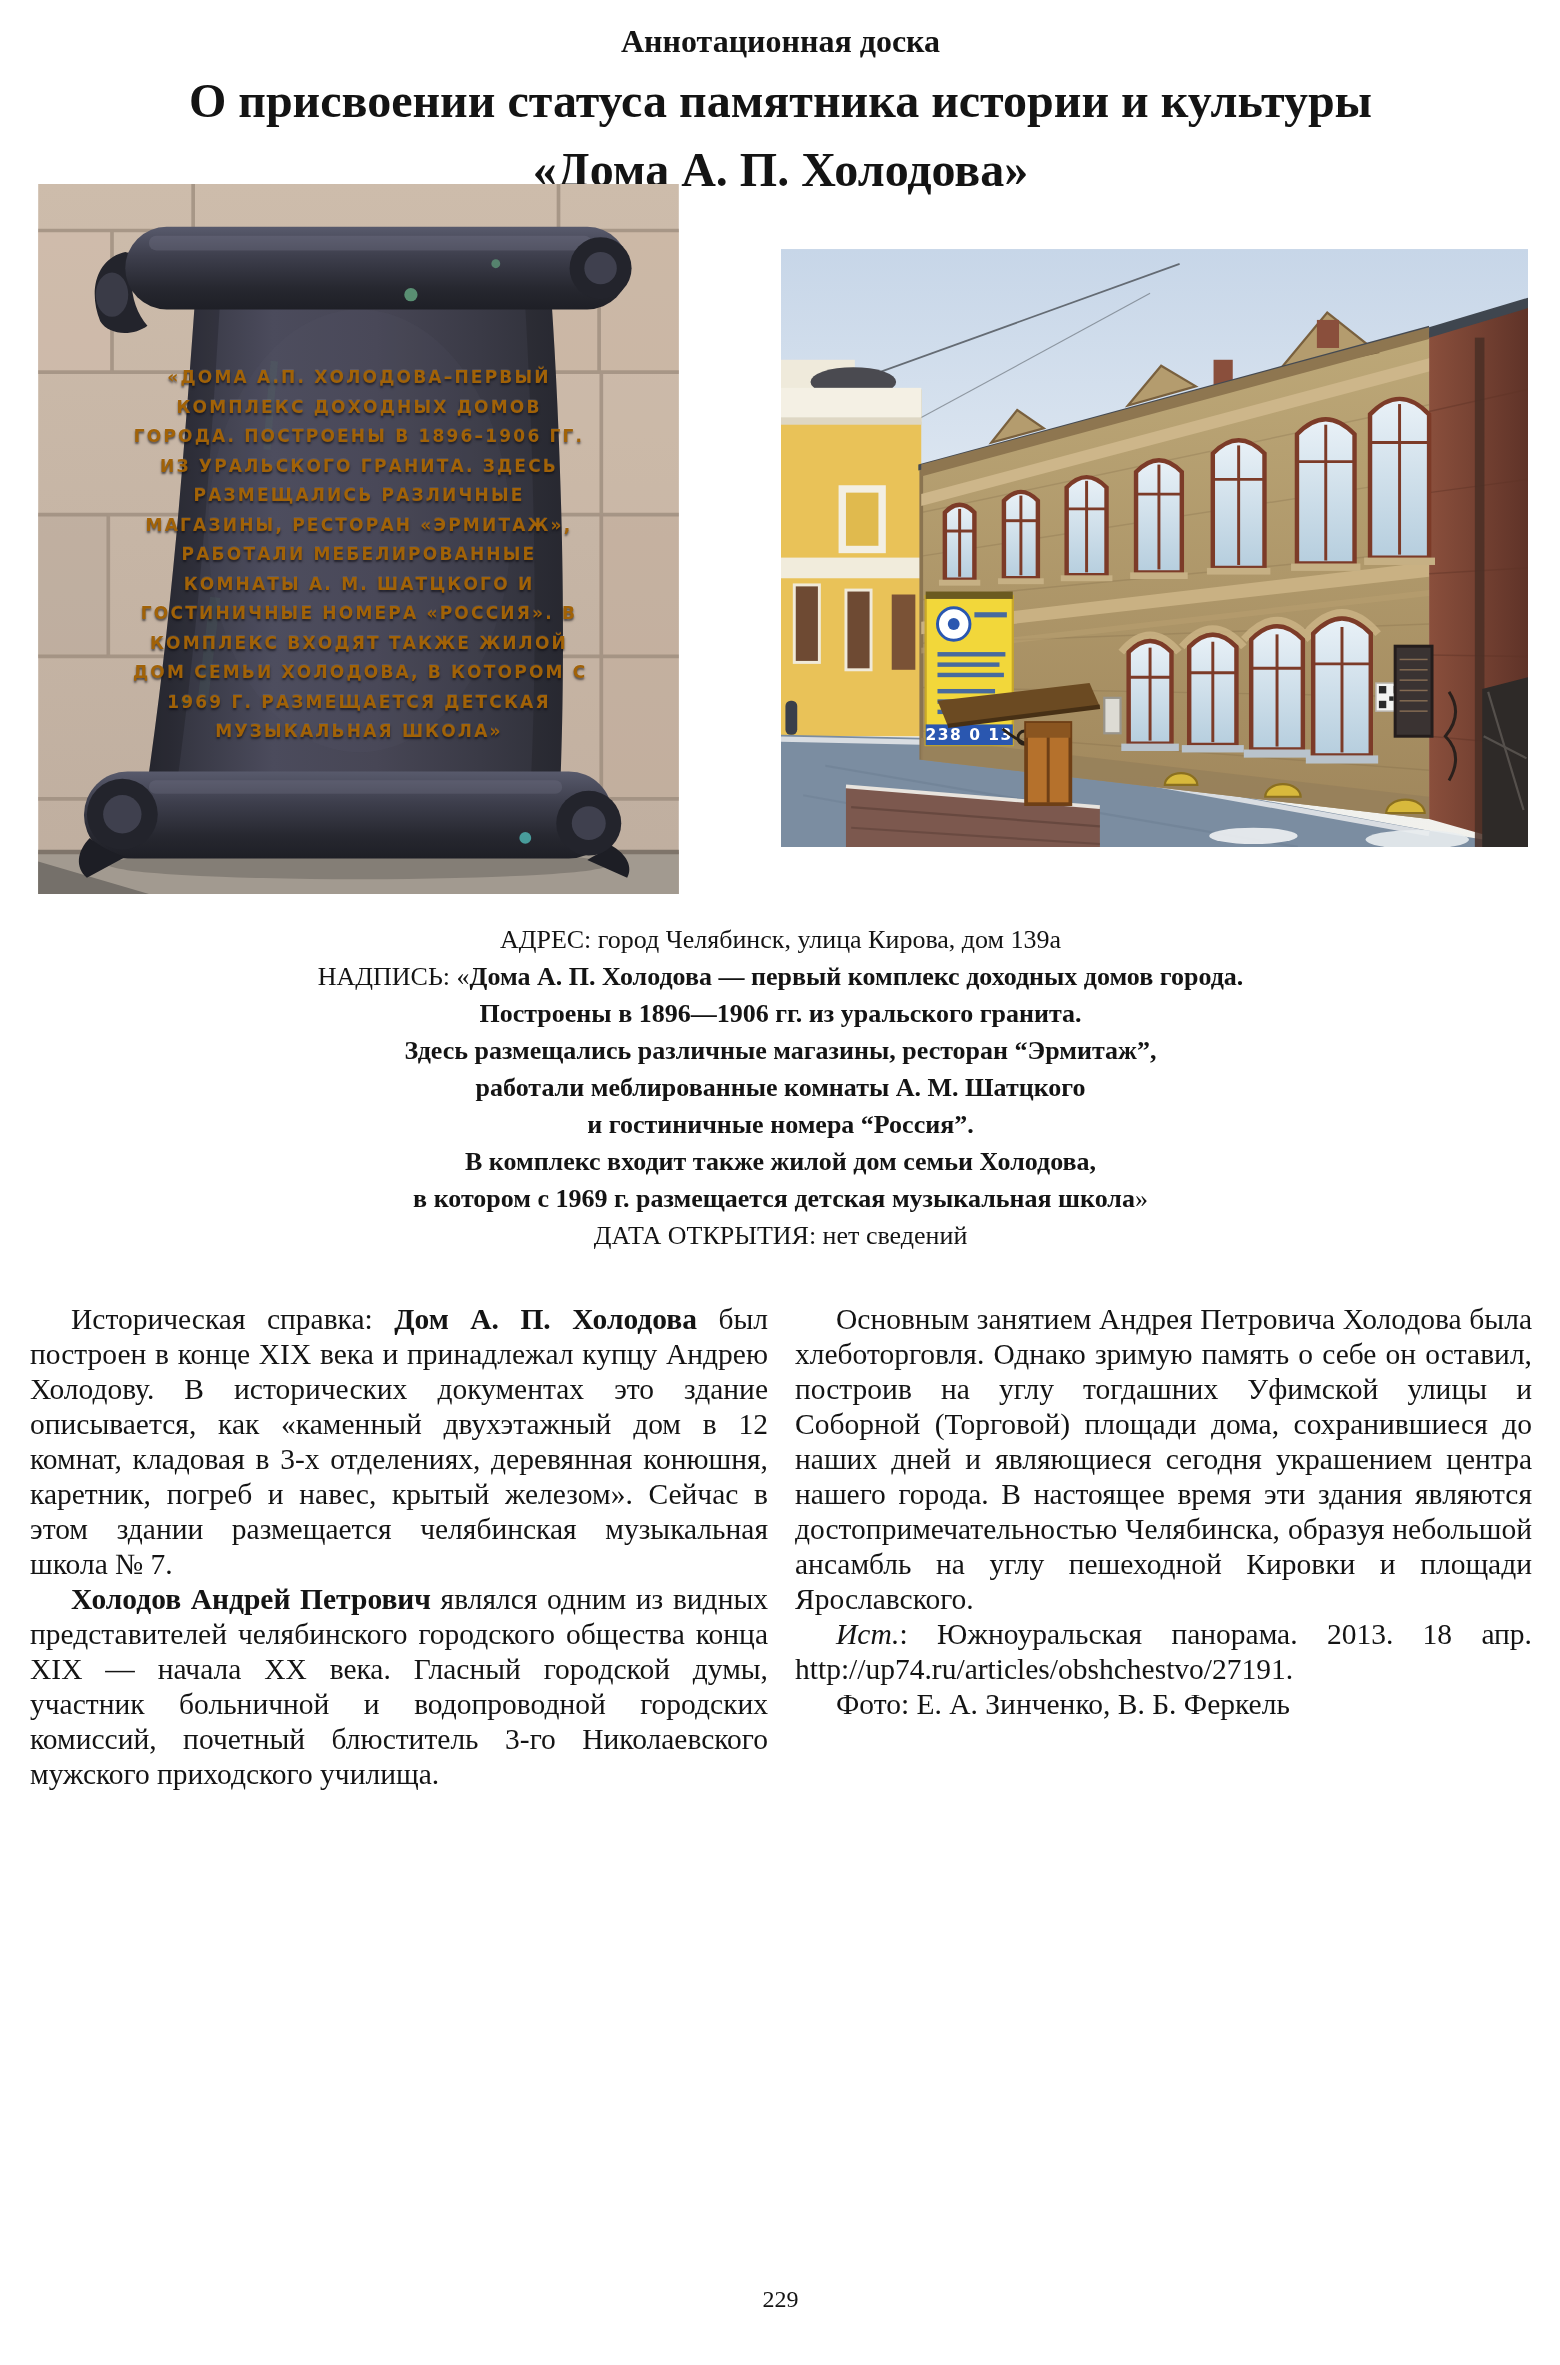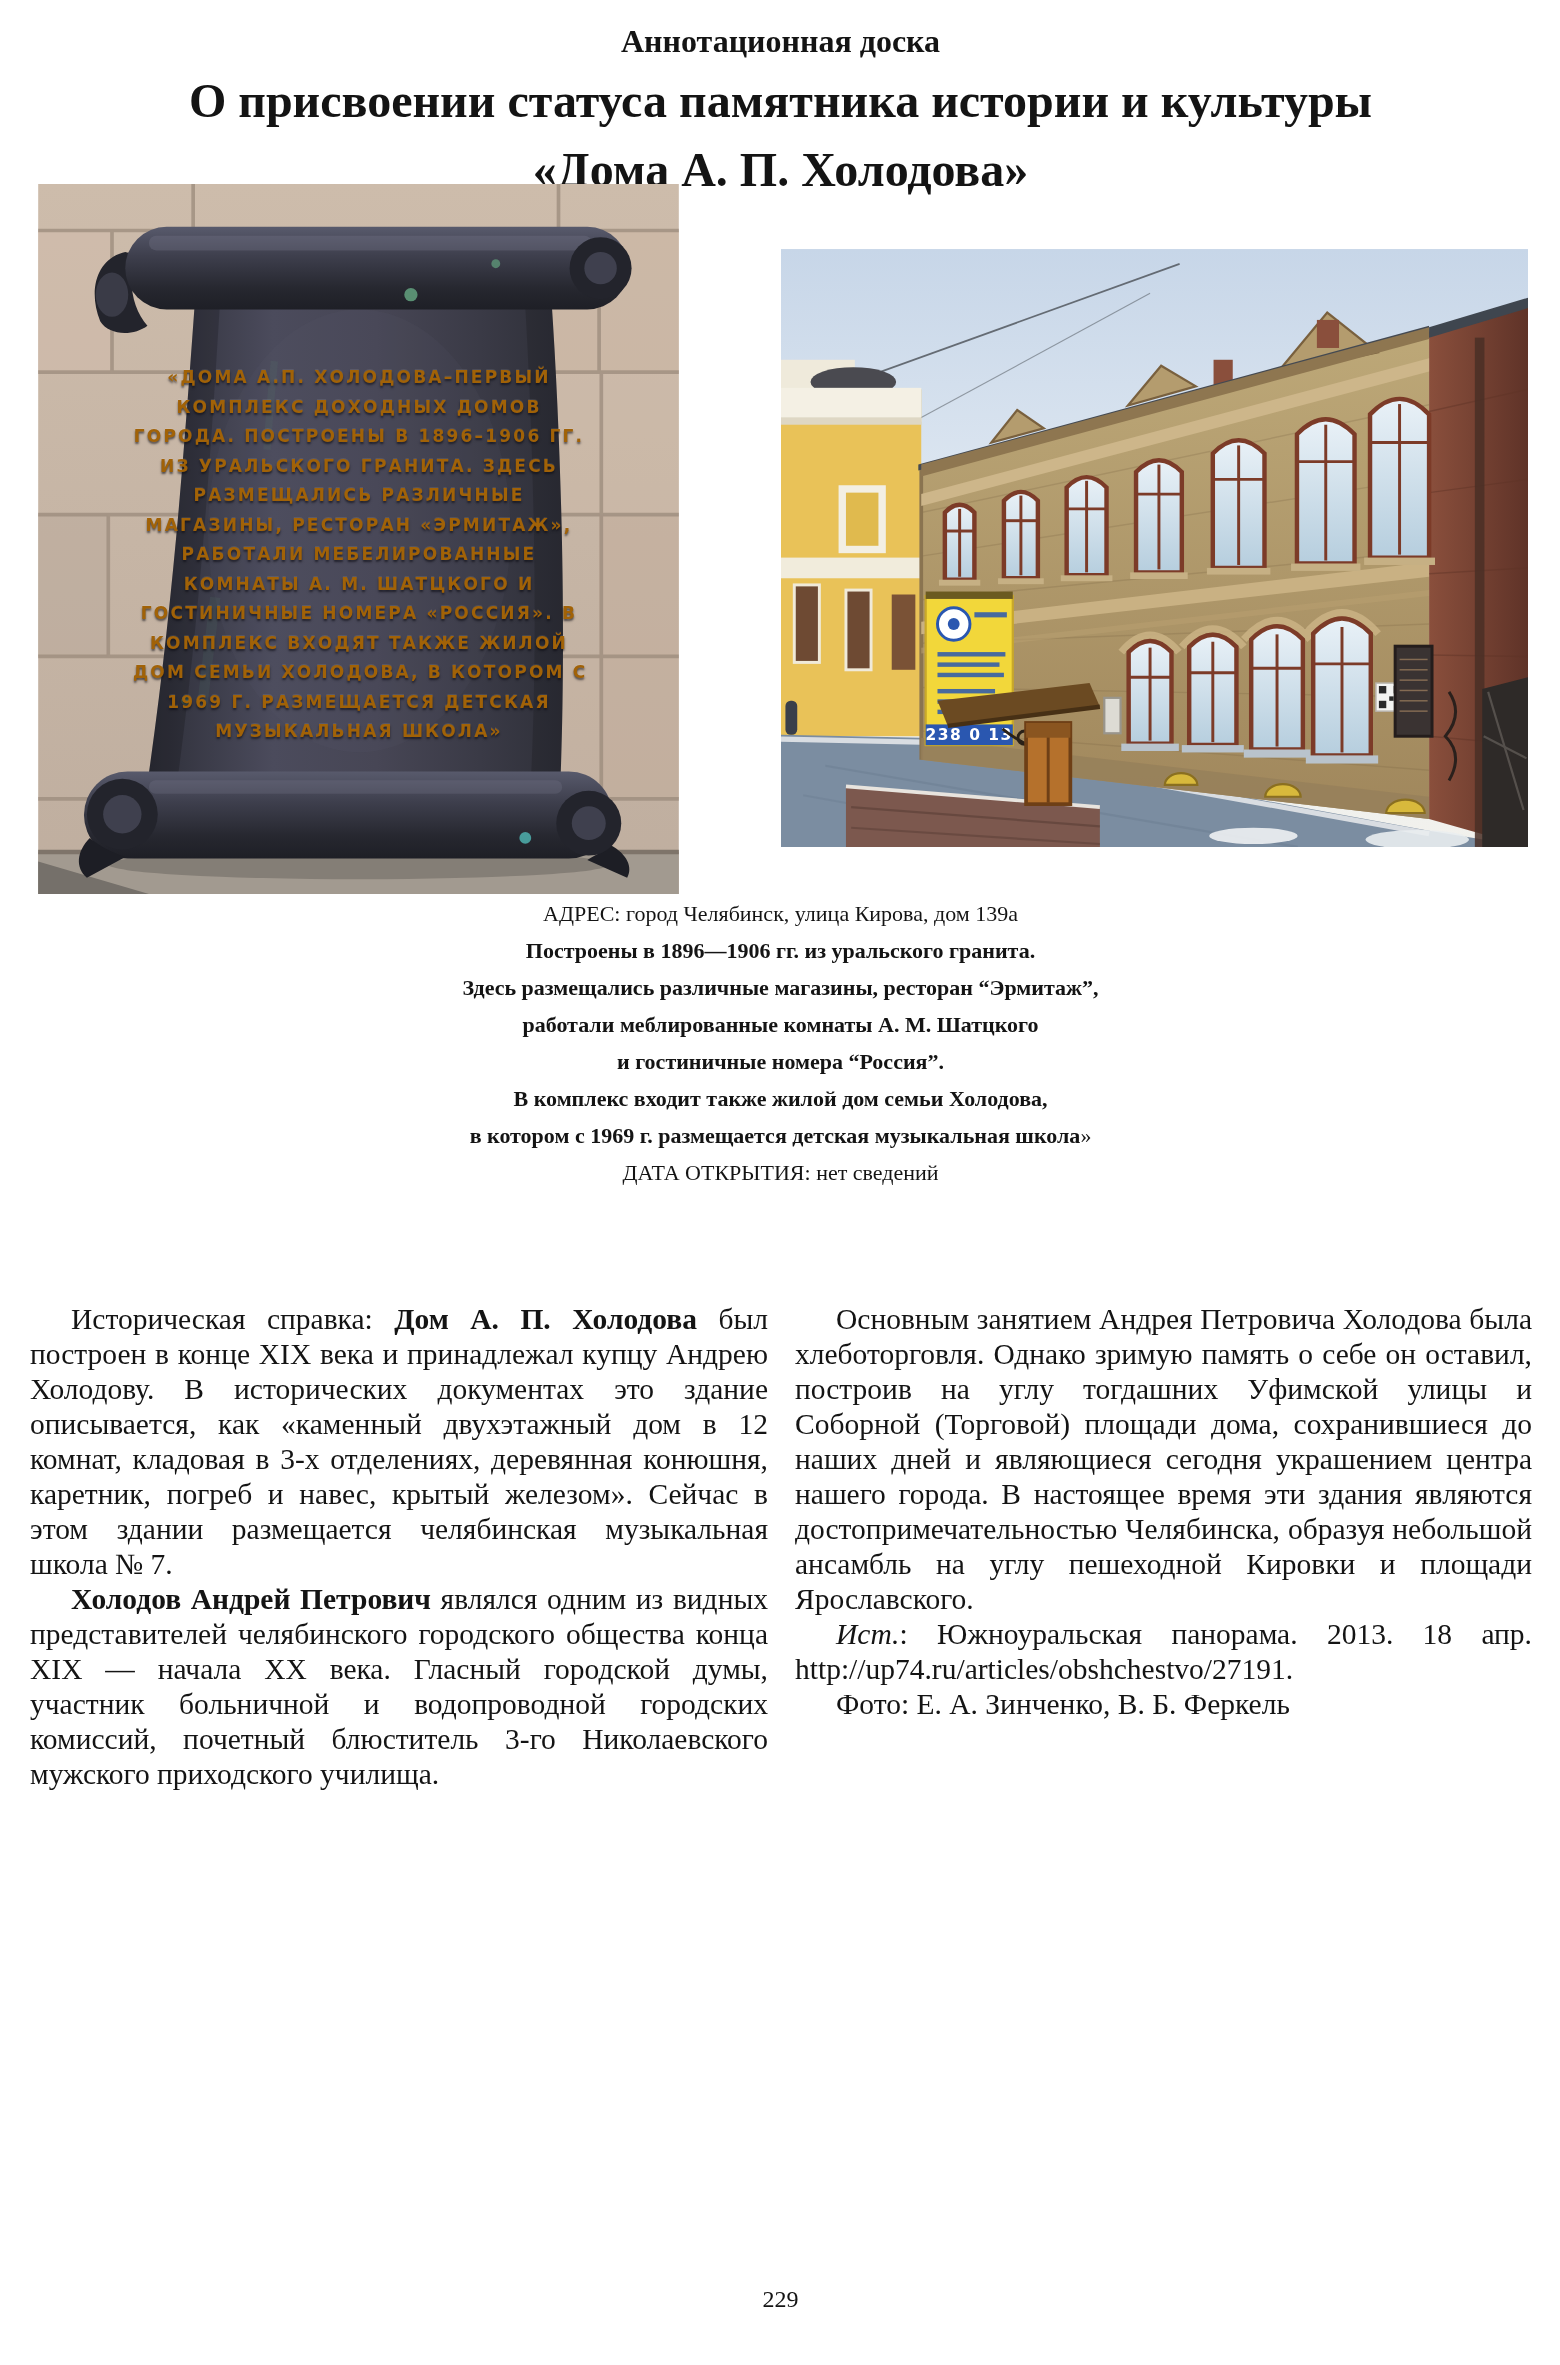--- a/index.html
+++ b/index.html
@@ -16,22 +16,22 @@
   .photo-left{left:38px;top:184px;width:641px;height:710px;}
   .photo-right{left:781px;top:249px;width:747px;height:598px;}
   .ph-svg{display:block;}
 
   .plaque-text{position:absolute;left:95px;top:179px;width:452px;text-align:center;
                font-family:"DejaVu Sans","Liberation Sans",sans-serif;font-weight:700;
                font-size:17px;line-height:29.5px;letter-spacing:2.2px;color:#a16207;
                text-shadow:0 1.5px 2.2px rgba(10,10,18,.65),0 -0.7px 0.7px rgba(255,255,255,.10);}
   .plaque-text .pl{white-space:nowrap;}
 
-  .caption{position:absolute;top:895px;left:0;width:1561px;text-align:center;
-           font-size:22px;line-height:37px;}
+  .caption{position:absolute;top:921px;left:0;width:1561px;text-align:center;
+           font-size:26px;line-height:37px;}
   .caption b{font-weight:700;}
 
   .cols{position:absolute;top:1302px;left:30px;width:1502px;font-size:29.5px;line-height:35px;}
   .col{position:absolute;top:0;text-align:justify;}
   .col-left{left:0;width:738px;}
   .col-right{left:765px;width:737px;}
   .col p{margin:0;text-indent:41px;}
   .col b{font-weight:700;}
   .col i{font-style:italic;}
 
@@ -384,20 +384,21 @@
             <line x1="838" y1="598" x2="876" y2="598"></line>
           <line x1="838" y1="612" x2="876" y2="612"></line>
             <line x1="838" y1="626" x2="876" y2="626"></line>
         </g>
       </g>
     </svg>
   </div>
 
   <div class="caption">
     <div class="cap-line"><span>АДРЕС: город Челябинск, улица Кирова, дом 139а</span></div>
+    <div class="cap-line"><span>НАДПИСЬ: «</span><b>Дома А. П. Холодова — первый комплекс доходных домов города.</b></div>
     <div class="cap-line"><b>Построены в 1896—1906 гг. из уральского гранита.</b></div>
     <div class="cap-line"><b>Здесь размещались различные магазины, ресторан “Эрмитаж”,</b></div>
     <div class="cap-line"><b>работали меблированные комнаты А. М. Шатцкого</b></div>
     <div class="cap-line"><b>и гостиничные номера “Россия”.</b></div>
     <div class="cap-line"><b>В комплекс входит также жилой дом семьи Холодова,</b></div>
     <div class="cap-line"><b>в котором с 1969 г. размещается детская музыкальная школа</b><span>»</span></div>
     <div class="cap-line"><span>ДАТА ОТКРЫТИЯ: нет сведений</span></div>
   </div>
 
   <div class="cols">

